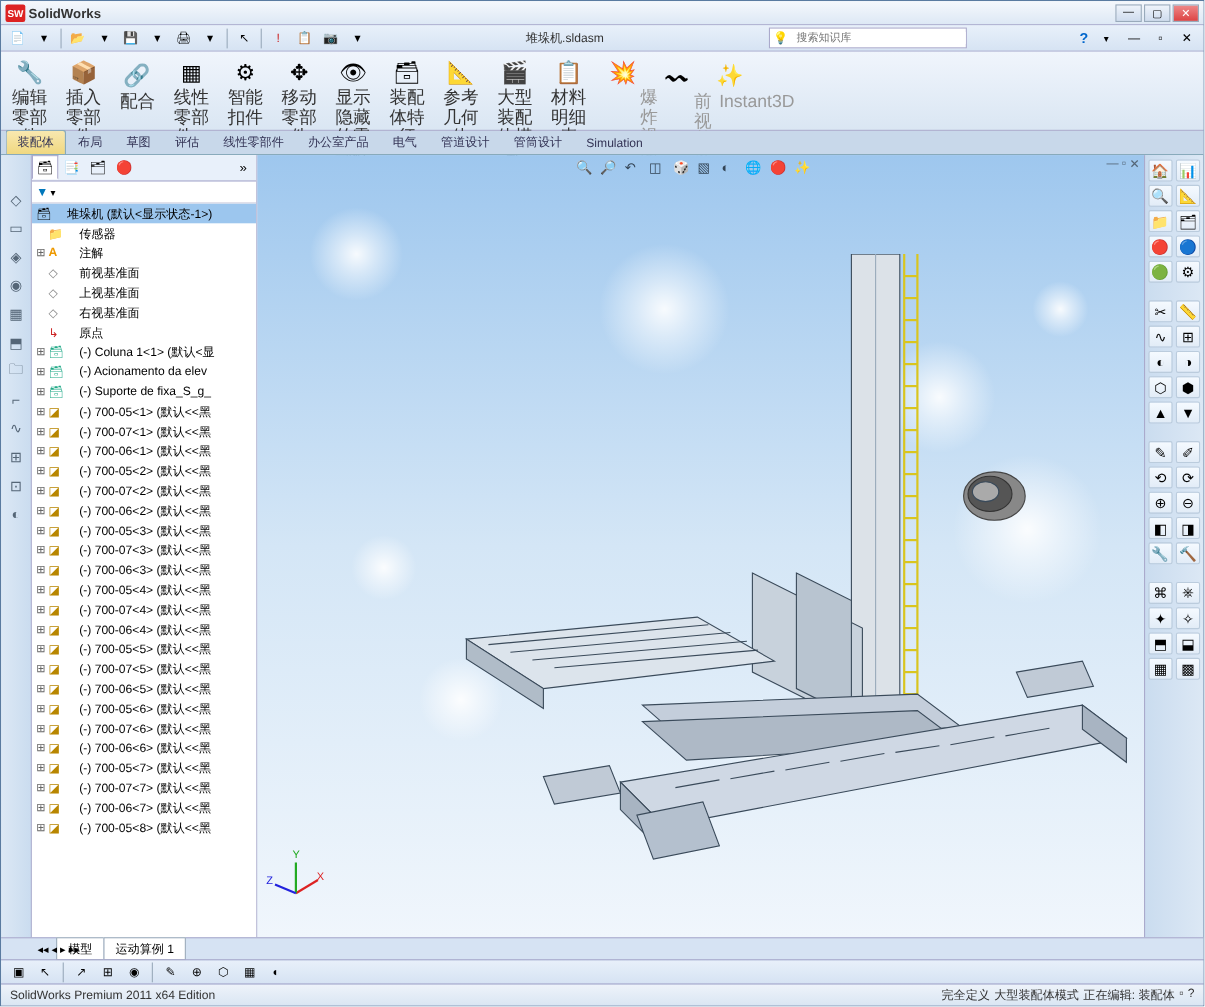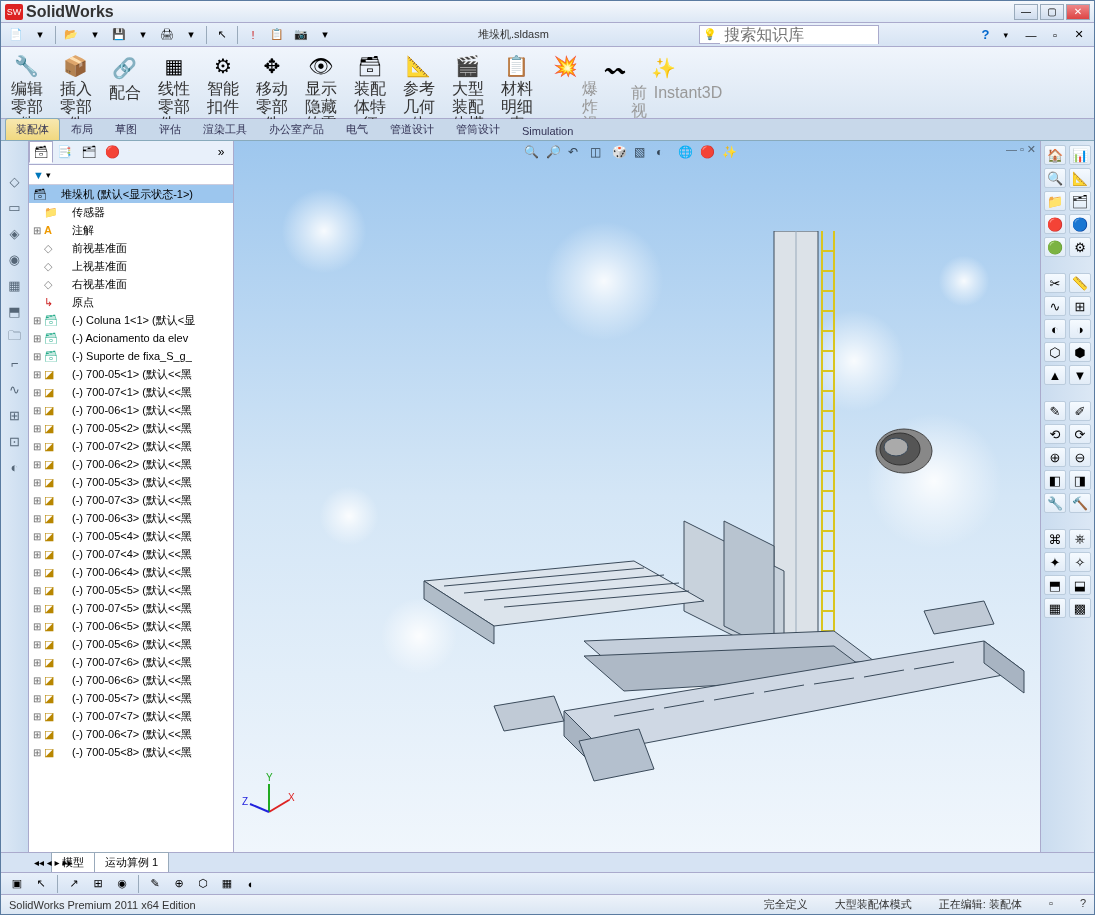--- a/index.html
+++ b/index.html
@@ -1,30 +1,30 @@
 <!DOCTYPE html>
 <html><head>
 <meta charset="utf-8">
 <style>
 * { box-sizing: border-box; margin: 0; padding: 0; font-family: "Microsoft YaHei", Tahoma, sans-serif; }
 body { width: 1095px; height: 915px; background: #fff; overflow: hidden; font-size: 11px; }
 .window { border: 1px solid #5a7ba0; width: 100%; height: 100%; display: flex; flex-direction: column; background: linear-gradient(#dce8f5, #cadcef); }
 .titlebar { height: 22px; background: linear-gradient(#f5f8fc, #dde8f5); display: flex; align-items: center; padding: 0 4px; border-bottom: 1px solid #aac; }
-.sw-logo { width: 18px; height: 16px; background: #d22; border-radius: 2px; display: inline-flex; align-items: center; justify-content: center; color: #fff; font-size: 9px; font-weight: normal; margin-right: 3px; }
-.title-text { font-weight: bold; font-size: 16px; color: #333; }
+.sw-logo { width: 18px; height: 16px; background: #d22; border-radius: 2px; display: inline-flex; align-items: center; justify-content: center; color: #fff; font-size: 9px; font-weight: bold; margin-right: 3px; }
+.title-text { font-weight: bold; font-size: 12px; color: #333; }
 .win-ctrl { margin-left: auto; display: flex; gap: 2px; }
 .win-btn { width: 24px; height: 16px; background: linear-gradient(#eef3fa,#cfdcee); border: 1px solid #9ab; font-size: 10px; display: flex; align-items: center; justify-content: center; cursor: pointer; }
 .win-btn.close { background: linear-gradient(#e88,#d44); color: #fff; }
 
 .menubar { height: 24px; background: linear-gradient(#e8f0fa,#d6e3f3); display: flex; align-items: center; padding: 0 4px; gap: 2px; border-bottom: 1px solid #aac; }
 .tb-btn { width: 22px; height: 20px; display: flex; align-items: center; justify-content: center; font-size: 11px; cursor: pointer; border: 1px solid transparent; }
 .tb-sep { width: 1px; height: 18px; background: #9ab; margin: 0 2px; }
 .doc-name { margin-left: 140px; font-size: 11px; color: #333; }
 .search-box { margin-left: auto; margin-right: 100px; width: 180px; height: 19px; border: 1px solid #aac; background: #fff; display: flex; align-items: center; }
-.search-box input { border: none; width: 100%; font-size: 16px; padding: 0 4px; outline: none; }
+.search-box input { border: none; width: 100%; font-size: 10px; padding: 0 4px; outline: none; }
 .help-q { width: 18px; color: #06c; font-weight: bold; font-size: 13px; }
 
 .ribbon { height: 72px; background: linear-gradient(#f0f5fc,#dae6f3); border-bottom: 1px solid #aac; display: flex; padding: 2px; gap: 1px; }
 .rib-btn { width: 48px; height: 66px; display: flex; flex-direction: column; align-items: center; justify-content: flex-start; padding-top: 4px; cursor: pointer; border: 1px solid transparent; }
 .rib-ico { width: 28px; height: 28px; display: flex; align-items: center; justify-content: center; font-size: 20px; }
 .rib-lbl { font-size: 16px; text-align: center; line-height: 1.1; margin-top: 2px; color: #333; }
 .rib-btn.dis .rib-lbl { color: #999; margin-left: 48px; }
 
 .tabs { height: 22px; background: #c8d8ea; display: flex; align-items: flex-end; padding-left: 4px; border-bottom: 1px solid #8ab; }
 .tab { padding: 3px 10px; font-size: 11px; color: #335; cursor: pointer; border: 1px solid transparent; border-bottom: none; }
@@ -63,21 +63,21 @@
 .rb-ico { width: 22px; height: 20px; font-size: 13px; cursor: pointer; display: flex; align-items: center; justify-content: center; border: 1px solid #bcd; background: linear-gradient(#f5faff,#e2ecf7); border-radius: 2px; }
 .rb-sep { height: 8px; }
 
 .bottom-tabs { height: 20px; background: #d6e3f3; border-top: 1px solid #aac; display: flex; align-items: center; padding-left: 50px; font-size: 11px; }
 .btab { padding: 2px 10px; border: 1px solid #9ab; background: #fff; margin-right: -1px; cursor: pointer; }
 .btab.active { background: #fff; font-weight: normal; }
 
 .statusbar2 { height: 22px; background: linear-gradient(#e8f0fa,#d6e3f3); border-top: 1px solid #aac; display: flex; align-items: center; padding: 0 6px; gap: 4px; }
 .sb-btn { width: 20px; height: 18px; font-size: 11px; cursor: pointer; display: flex; align-items: center; justify-content: center; }
 .statusbar { height: 20px; background: linear-gradient(#eef3fa,#dae6f3); border-top: 1px solid #aac; display: flex; align-items: center; padding: 0 8px; font-size: 11px; color: #333; }
-.sb-right { margin-left: auto; display: flex; gap: 27px; }
+.sb-right { margin-left: auto; display: flex; gap: 4px; }
 .model-svg { position: absolute; top: 90px; left: 110px; }
 </style>
 </head>
 <body>
 
 <div class="window">
 
   <div class="titlebar">
     <span class="sw-logo">SW</span>
     <span class="title-text">SolidWorks</span>
@@ -175,21 +175,21 @@
         <div class="rib-ico">✨</div>
         <div class="rib-lbl">Instant3D</div>
       </div>
     </div>
 
   <div class="tabs" id="cmdtabs">
       <span class="tab active">装配体</span>
       <span class="tab">布局</span>
       <span class="tab">草图</span>
       <span class="tab">评估</span>
-      <span class="tab">渲染工具</span>
+      <span class="tab">线性零部件</span>
       <span class="tab">办公室产品</span>
       <span class="tab">电气</span>
       <span class="tab">管道设计</span>
       <span class="tab">管筒设计</span>
       <span class="tab">Simulation</span>
     </div>
 
   <div class="main">
     <div class="leftbar">
       <span class="lb-ico">◇</span>

